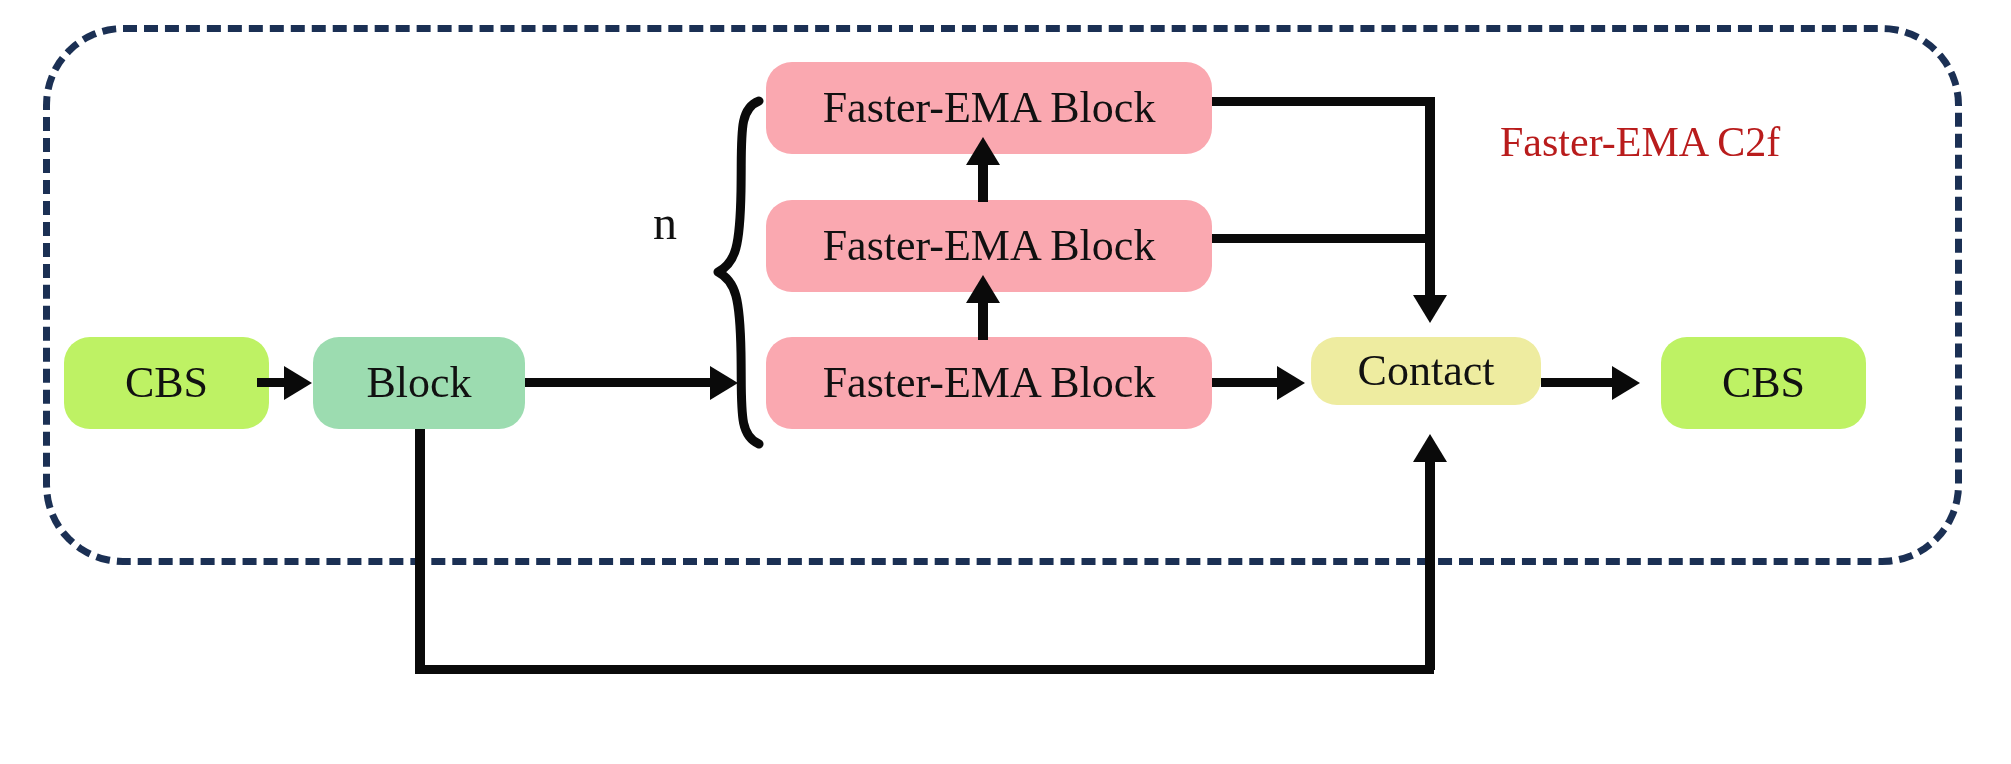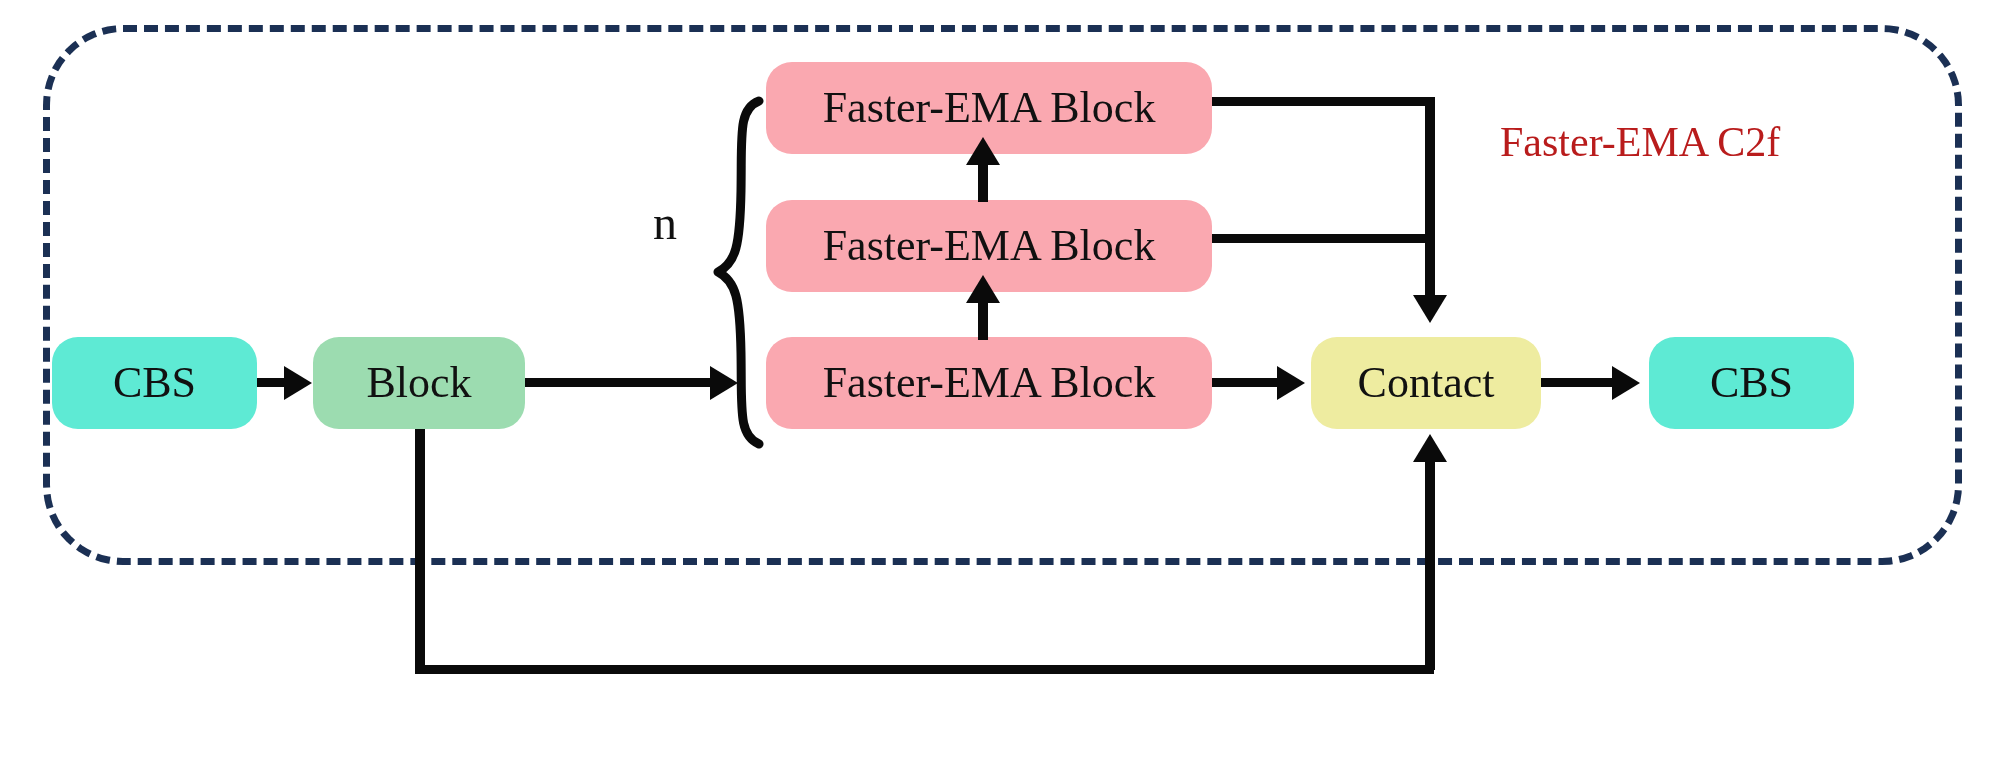--- a/index.html
+++ b/index.html
@@ -47,21 +47,21 @@
     display: flex;
     align-items: center;
     justify-content: center;
     border-radius: 26px;
     font-size: 44px;
     color: #111111;
     font-family: "Liberation Serif", serif;
     white-space: nowrap;
     line-height: 1;
   }
-  .node.cbs  { background: #5eead4; }
+  .node.cbs  { background: #bef264; margin-left: 12px; }
   .node.split{ background: #9cdcb0; }
   .node.fema { background: #faa8b0; }
   .node.contact { background: #eeeca0; }
 
   
   .ln {
     position: absolute;
     background: #0a0a0a;
   }
   .ln.h { height: 9px; }
@@ -128,21 +128,21 @@
   </div>
 
   <div class="node cbs" style="left:52px; top:337px; width:205px; height:92px;">
     <span>CBS</span>
   </div>
 
   <div class="node split" style="left:313px; top:337px; width:212px; height:92px;">
     <span>Block</span>
   </div>
 
-  <div class="node contact" style="left:1311px; top:337px; width:230px; height:92px;justify-content:center;">
+  <div class="node contact" style="left:1311px; top:337px; width:230px; height:68px;justify-content:center;">
     <span>Contact</span>
   </div>
 
   <div class="node cbs" style="left:1649px; top:337px; width:205px; height:92px;">
     <span>CBS</span>
   </div>
 
   <div class="ln h" style="left:257px; top:378px; width:33px;"></div>
   <div class="arrowhead right" style="left:284px; top:366px;"></div>
 

